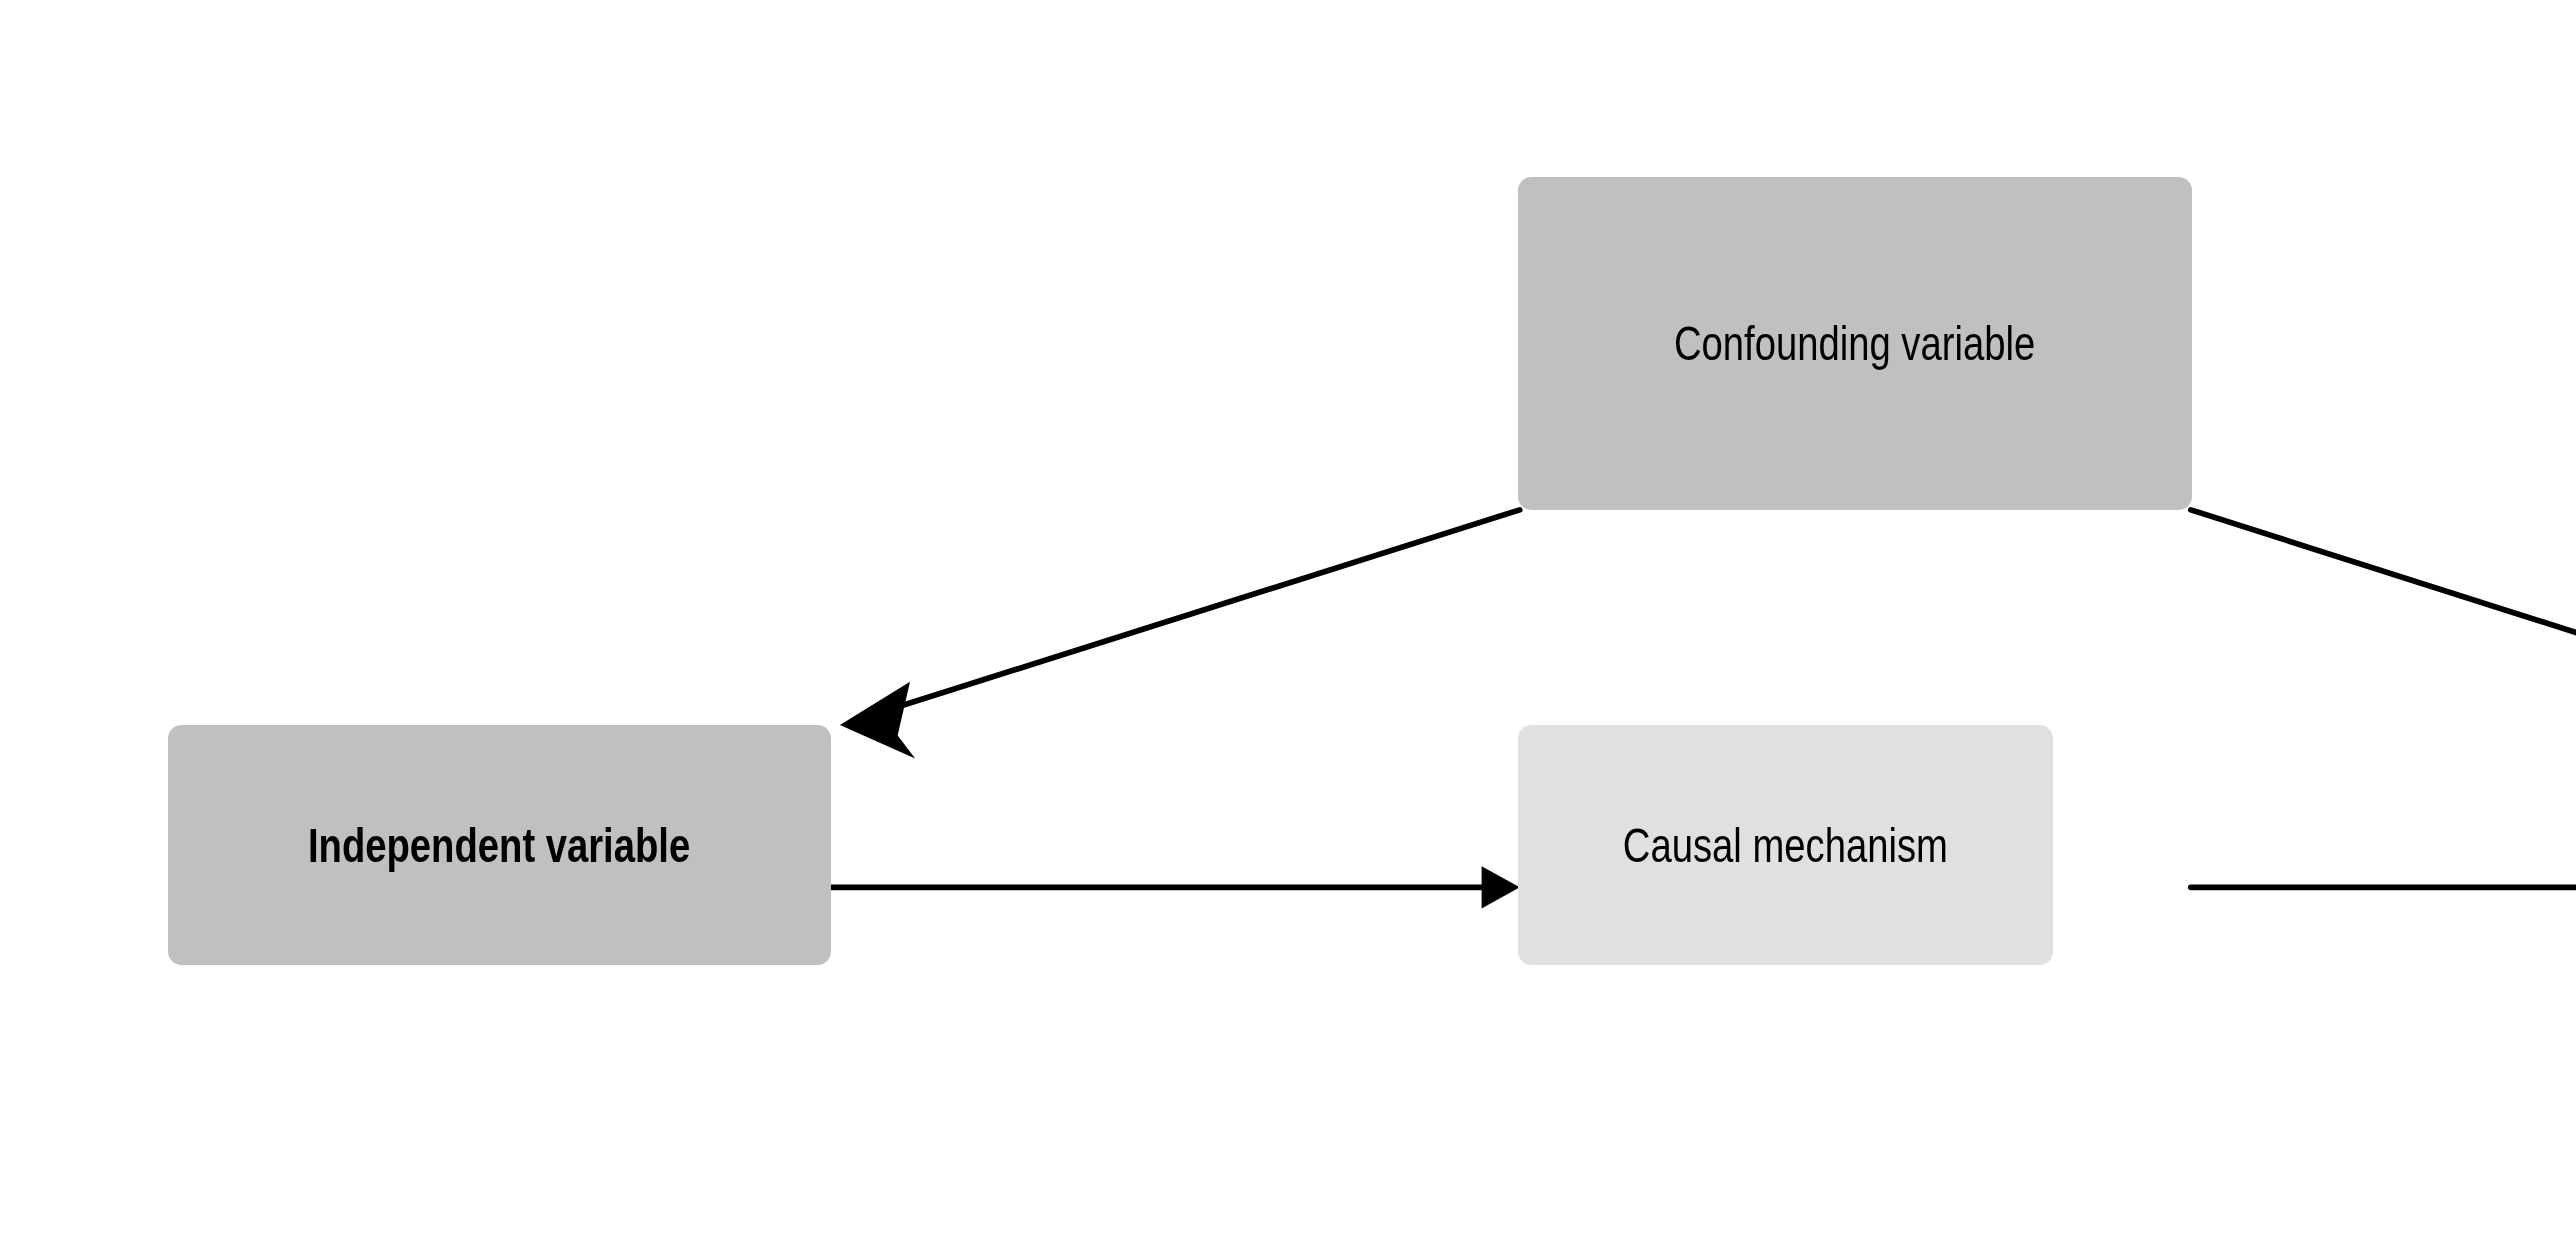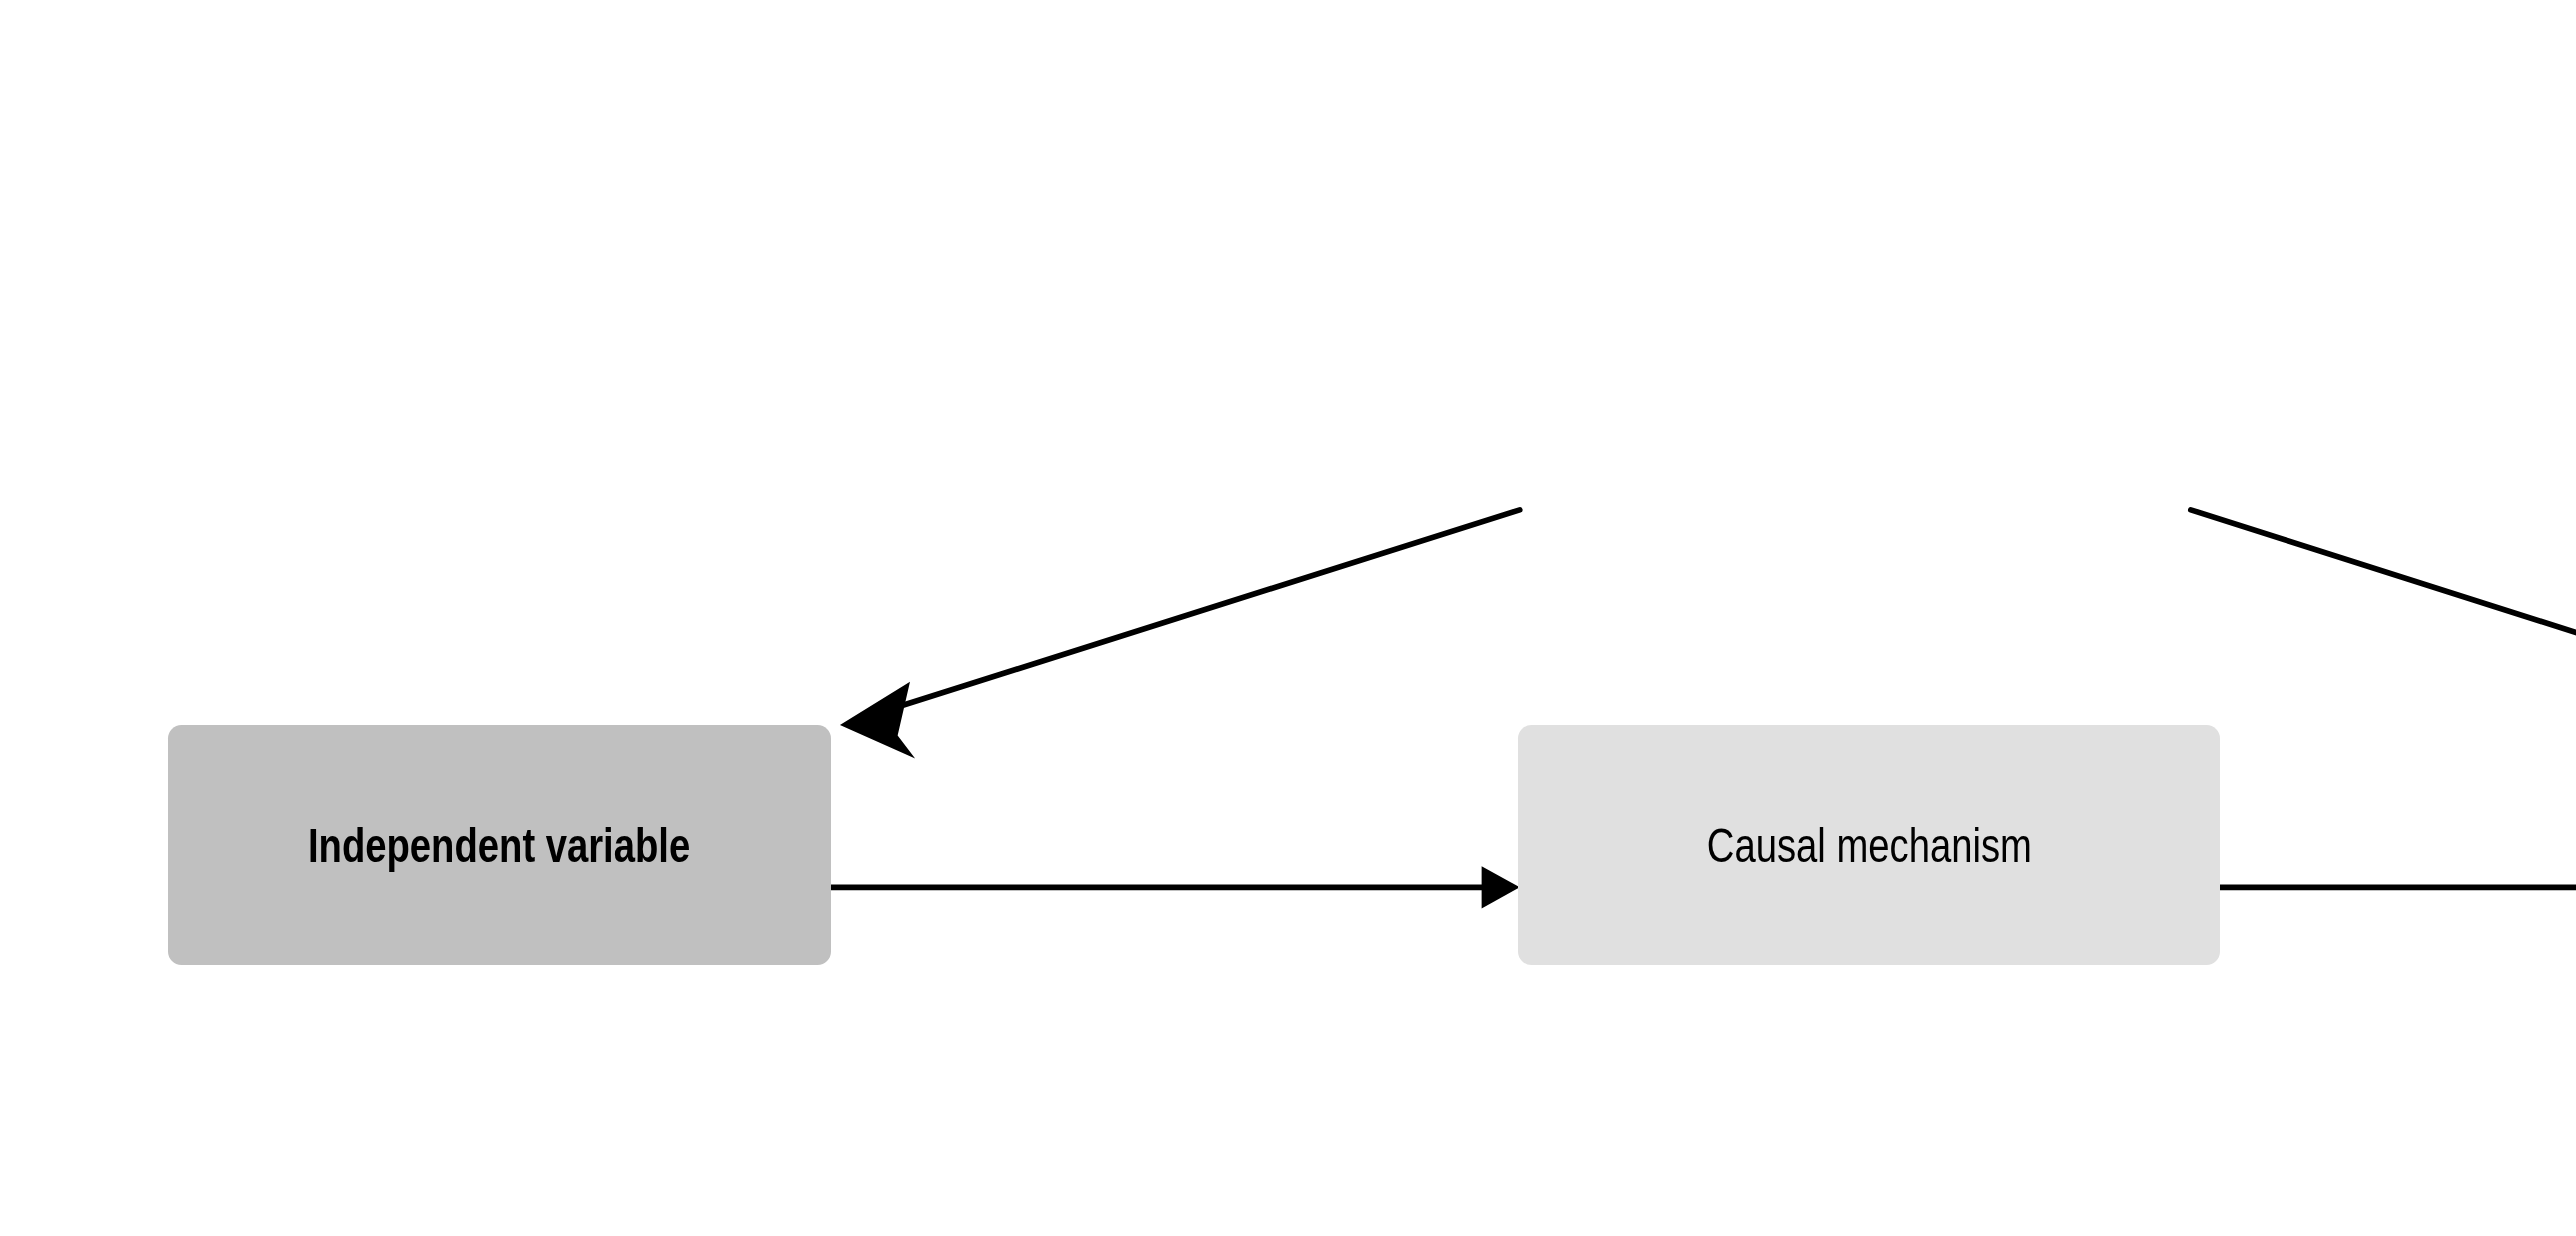--- a/index.html
+++ b/index.html
@@ -42,21 +42,21 @@
     letter-spacing: 0px;
   }
   
   #node-confounding {
     left: 1518px;  top: 177px;   width: 674px; height: 333px;
   }
   #node-independent {
     left: 168px;   top: 725px;  width: 663px; height: 240px; font-weight: bold;
   }
   #node-causal {
-    left: 1518px;  top: 725px;  width: 702px; height: 240px;
+    left: 1518px;  top: 725px;  width: 535px; height: 240px;
   }
 </style>
 </head>
 <body>
 
 <div id="canvas" style="background: rgb(255, 255, 255);">
 
   <svg id="edges" viewBox="0 0 7200 2400">
 
     <g>
@@ -73,20 +73,23 @@
       <line x1="1612" y1="1723" x2="2880" y2="1723" stroke="#000000" stroke-width="11" stroke-linecap="round"></line>
       <polygon points="2950,1723 2876,1682 2876,1764" fill="#000000"></polygon>
     </g>
 
     <g>
       <line x1="4253" y1="1723" x2="5496" y2="1723" stroke="#000000" stroke-width="11" stroke-linecap="round"></line>
       <polygon points="5568,1723 5494,1682 5494,1764" fill="#000000"></polygon>
     </g>
   </svg>
 
+  <div class="node" id="node-confounding" style="background:#c0c0c0;">
+    <span class="node-label" style="color: rgb(0, 0, 0);">Confounding variable</span>
+  </div>
 
   <div class="node" id="node-independent" style="background:#c0c0c0;">
     <span class="node-label" style="color: rgb(0, 0, 0);">Independent variable</span>
   </div>
 
   <div class="node" id="node-causal" style="background:#e0e0e0;">
     <span class="node-label" style="color: rgb(0, 0, 0);">Causal mechanism</span>
   </div>
 
 </div>

